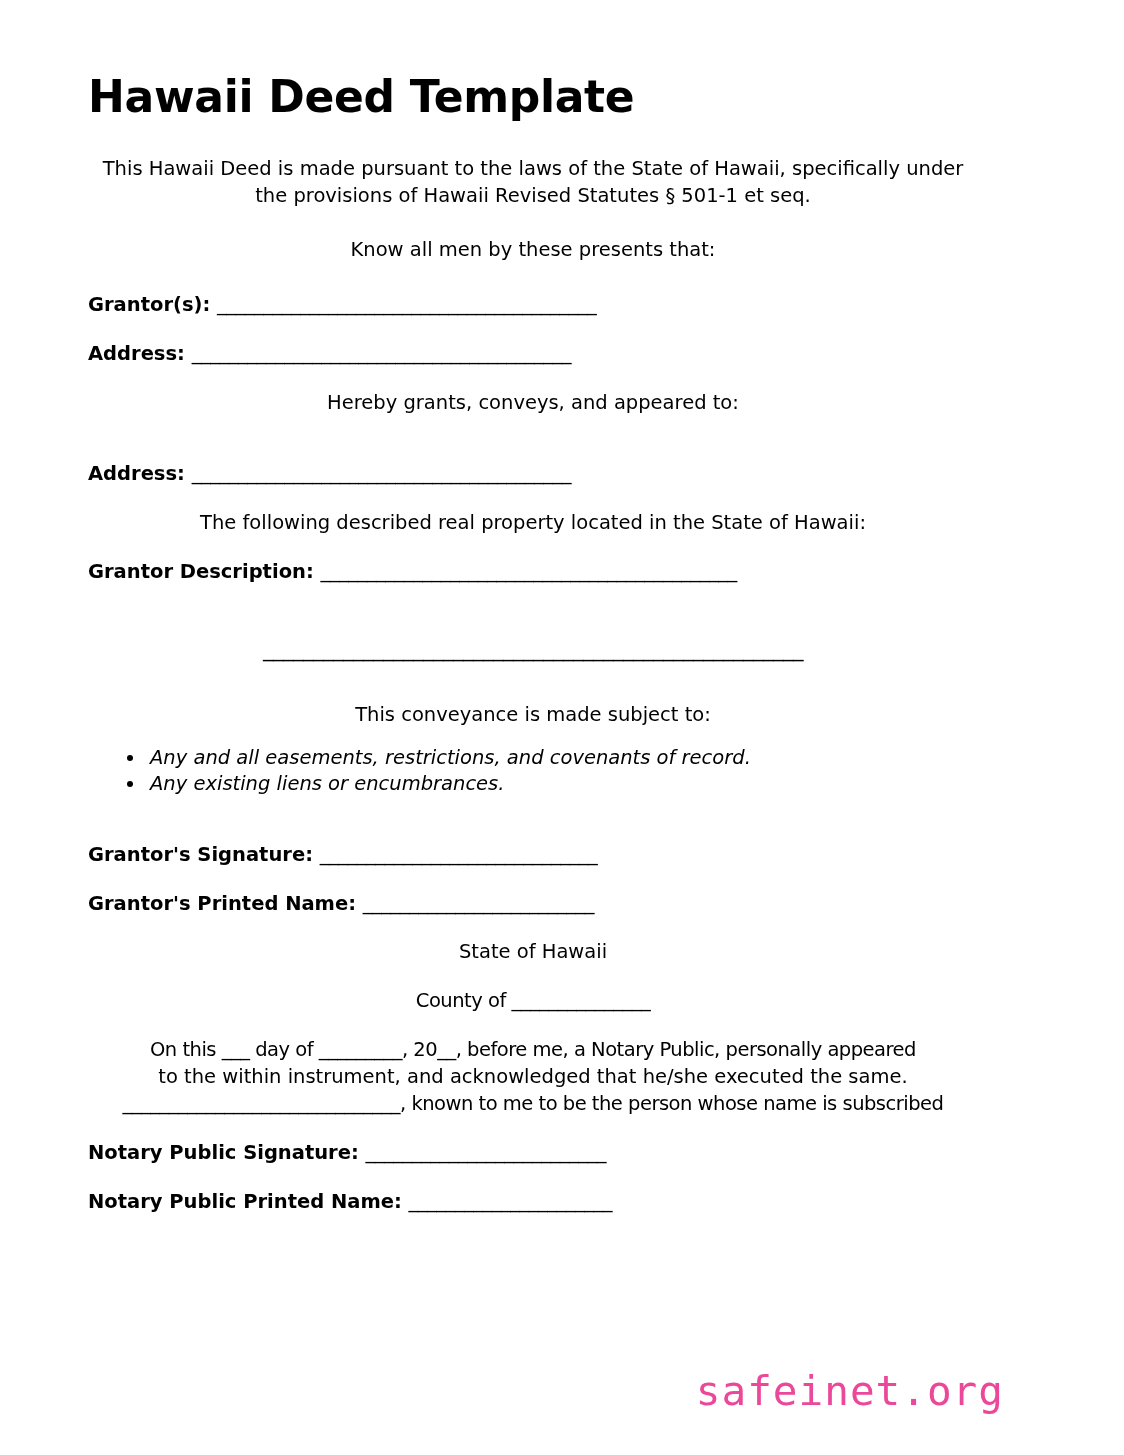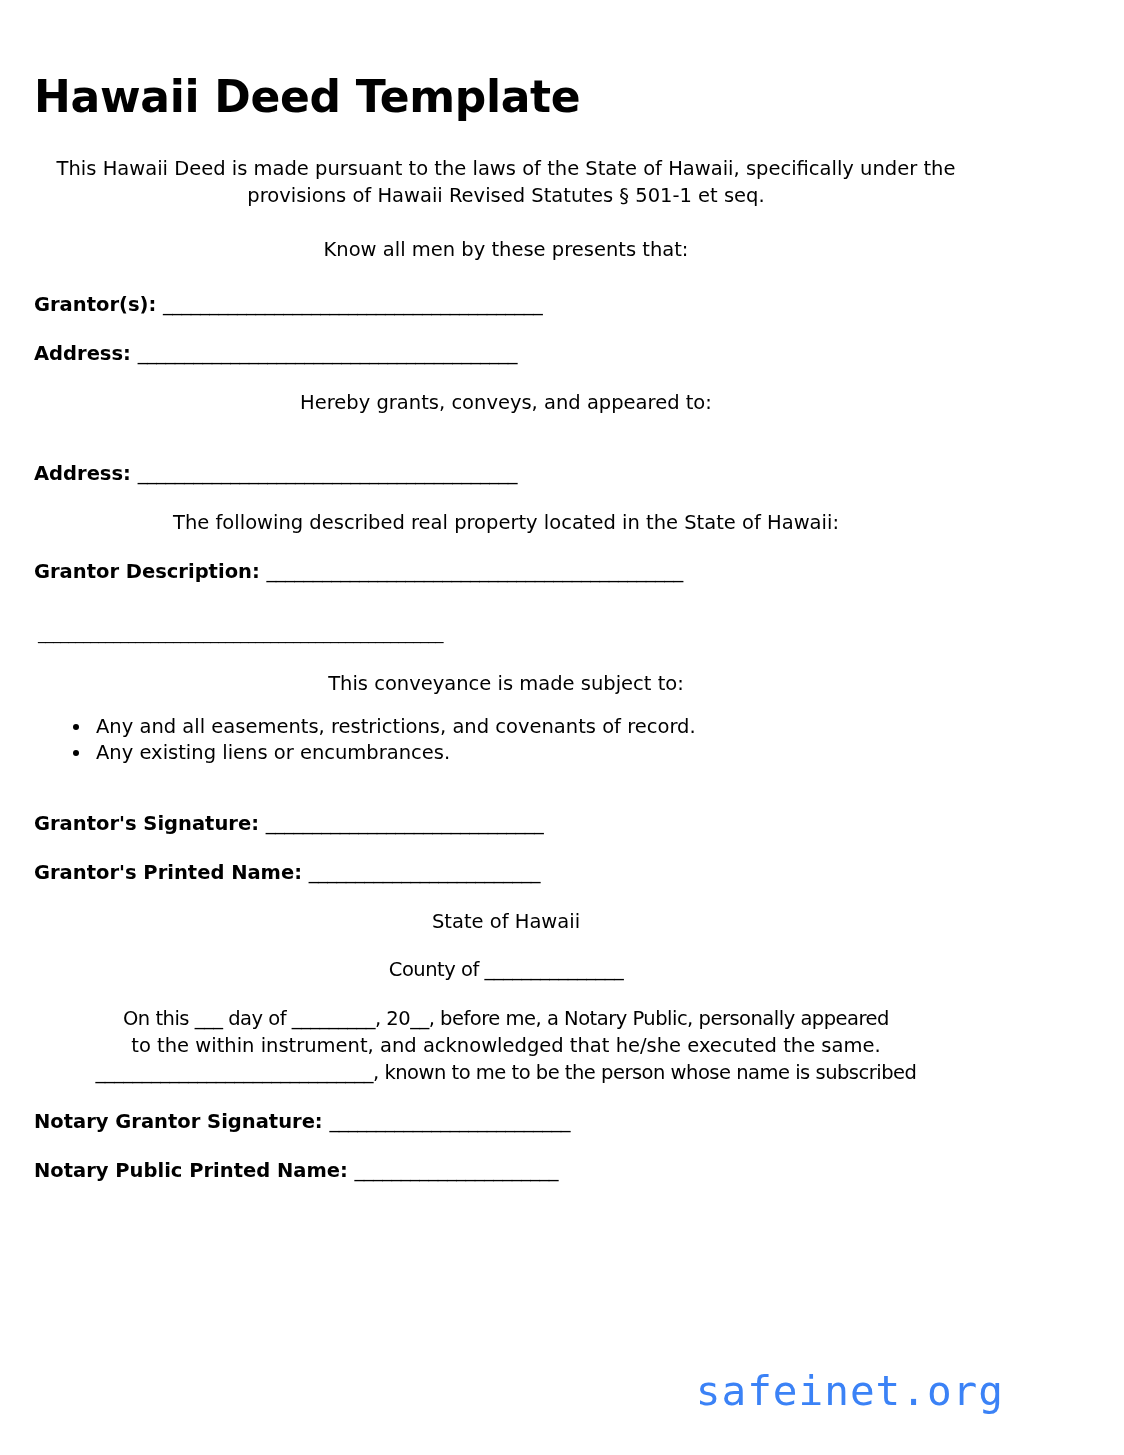--- a/index.html
+++ b/index.html
@@ -13,21 +13,21 @@
     position: relative;
     font-family: "DejaVu Sans", "Liberation Sans", sans-serif;
     color: #000000;
     overflow: hidden;
   }
   .page {
     position: relative;
     width: 1040px;
     height: 1455px;
     box-sizing: border-box;
-    padding: 62px 62px 0 34px;
+    padding: 62px 62px 0 88px;
     background: #ffffff;
   }
   .doc-title {
     font-size: 44px;
     font-weight: bold;
     letter-spacing: -0.3px;
     margin: 10px 0 0 0;
     line-height: 1.15;
   }
   .para {
@@ -47,46 +47,48 @@
     line-height: 1.38;
     font-weight: bold;
     margin: 0;
     white-space: pre;
   }
   .field .blank {
     font-weight: normal;
     letter-spacing: -0.5px;
   }
   .standalone-blank {
-    font-size: 16px;
+    font-size: 21px;
     line-height: 1.38;
     letter-spacing: -0.5px;
-    margin: 4px;
+    margin: 16px;
+    text-align: center;
   }
   .blank-inline {
     letter-spacing: -0.5px;
   }
   ul.subject-list {
     margin: 0;
     padding: 0 0 0 58px;
     list-style: disc;
   }
   ul.subject-list li {
     font-size: 19.5px;
     line-height: 1.36;
     margin: 0;
     padding-left: 4px;
+    font-style: italic;
   }
   .watermark {
     position: absolute;
     right: 36px;
     bottom: 40px;
     font-family: "DejaVu Sans Mono", "Liberation Mono", monospace;
     font-size: 41px;
-    color: #3b82f6;
+    color: #ec4899;
     letter-spacing: 1px;
     white-space: nowrap;
   }
 </style>
 </head>
 <body>
 
 <div class="page">
 
   <h1 class="doc-title">Hawaii Deed Template</h1>
@@ -161,21 +163,21 @@
   <p class="para blank-inline">County of _______________</p>
 
   <div class="gap-sm"></div>
 
   <p class="para blank-inline">On this ___ day of _________, 20__, before me, a Notary Public, personally appeared</p>
   <p class="para">to the within instrument, and acknowledged that he/she executed the same.</p>
   <p class="para blank-inline">______________________________, known to me to be the person whose name is subscribed</p>
 
   <div class="gap-sm"></div>
 
-  <p class="field"><span>Notary Grantor Signature: </span><span class="blank">__________________________</span></p>
+  <p class="field"><span>Notary Public Signature: </span><span class="blank">__________________________</span></p>
 
   <div class="gap-sm"></div>
 
   <p class="field"><span>Notary Public Printed Name: </span><span class="blank">______________________</span></p>
 
   <div class="gap-sm"></div>
 
 
   <div class="watermark">safeinet.org</div>
 

